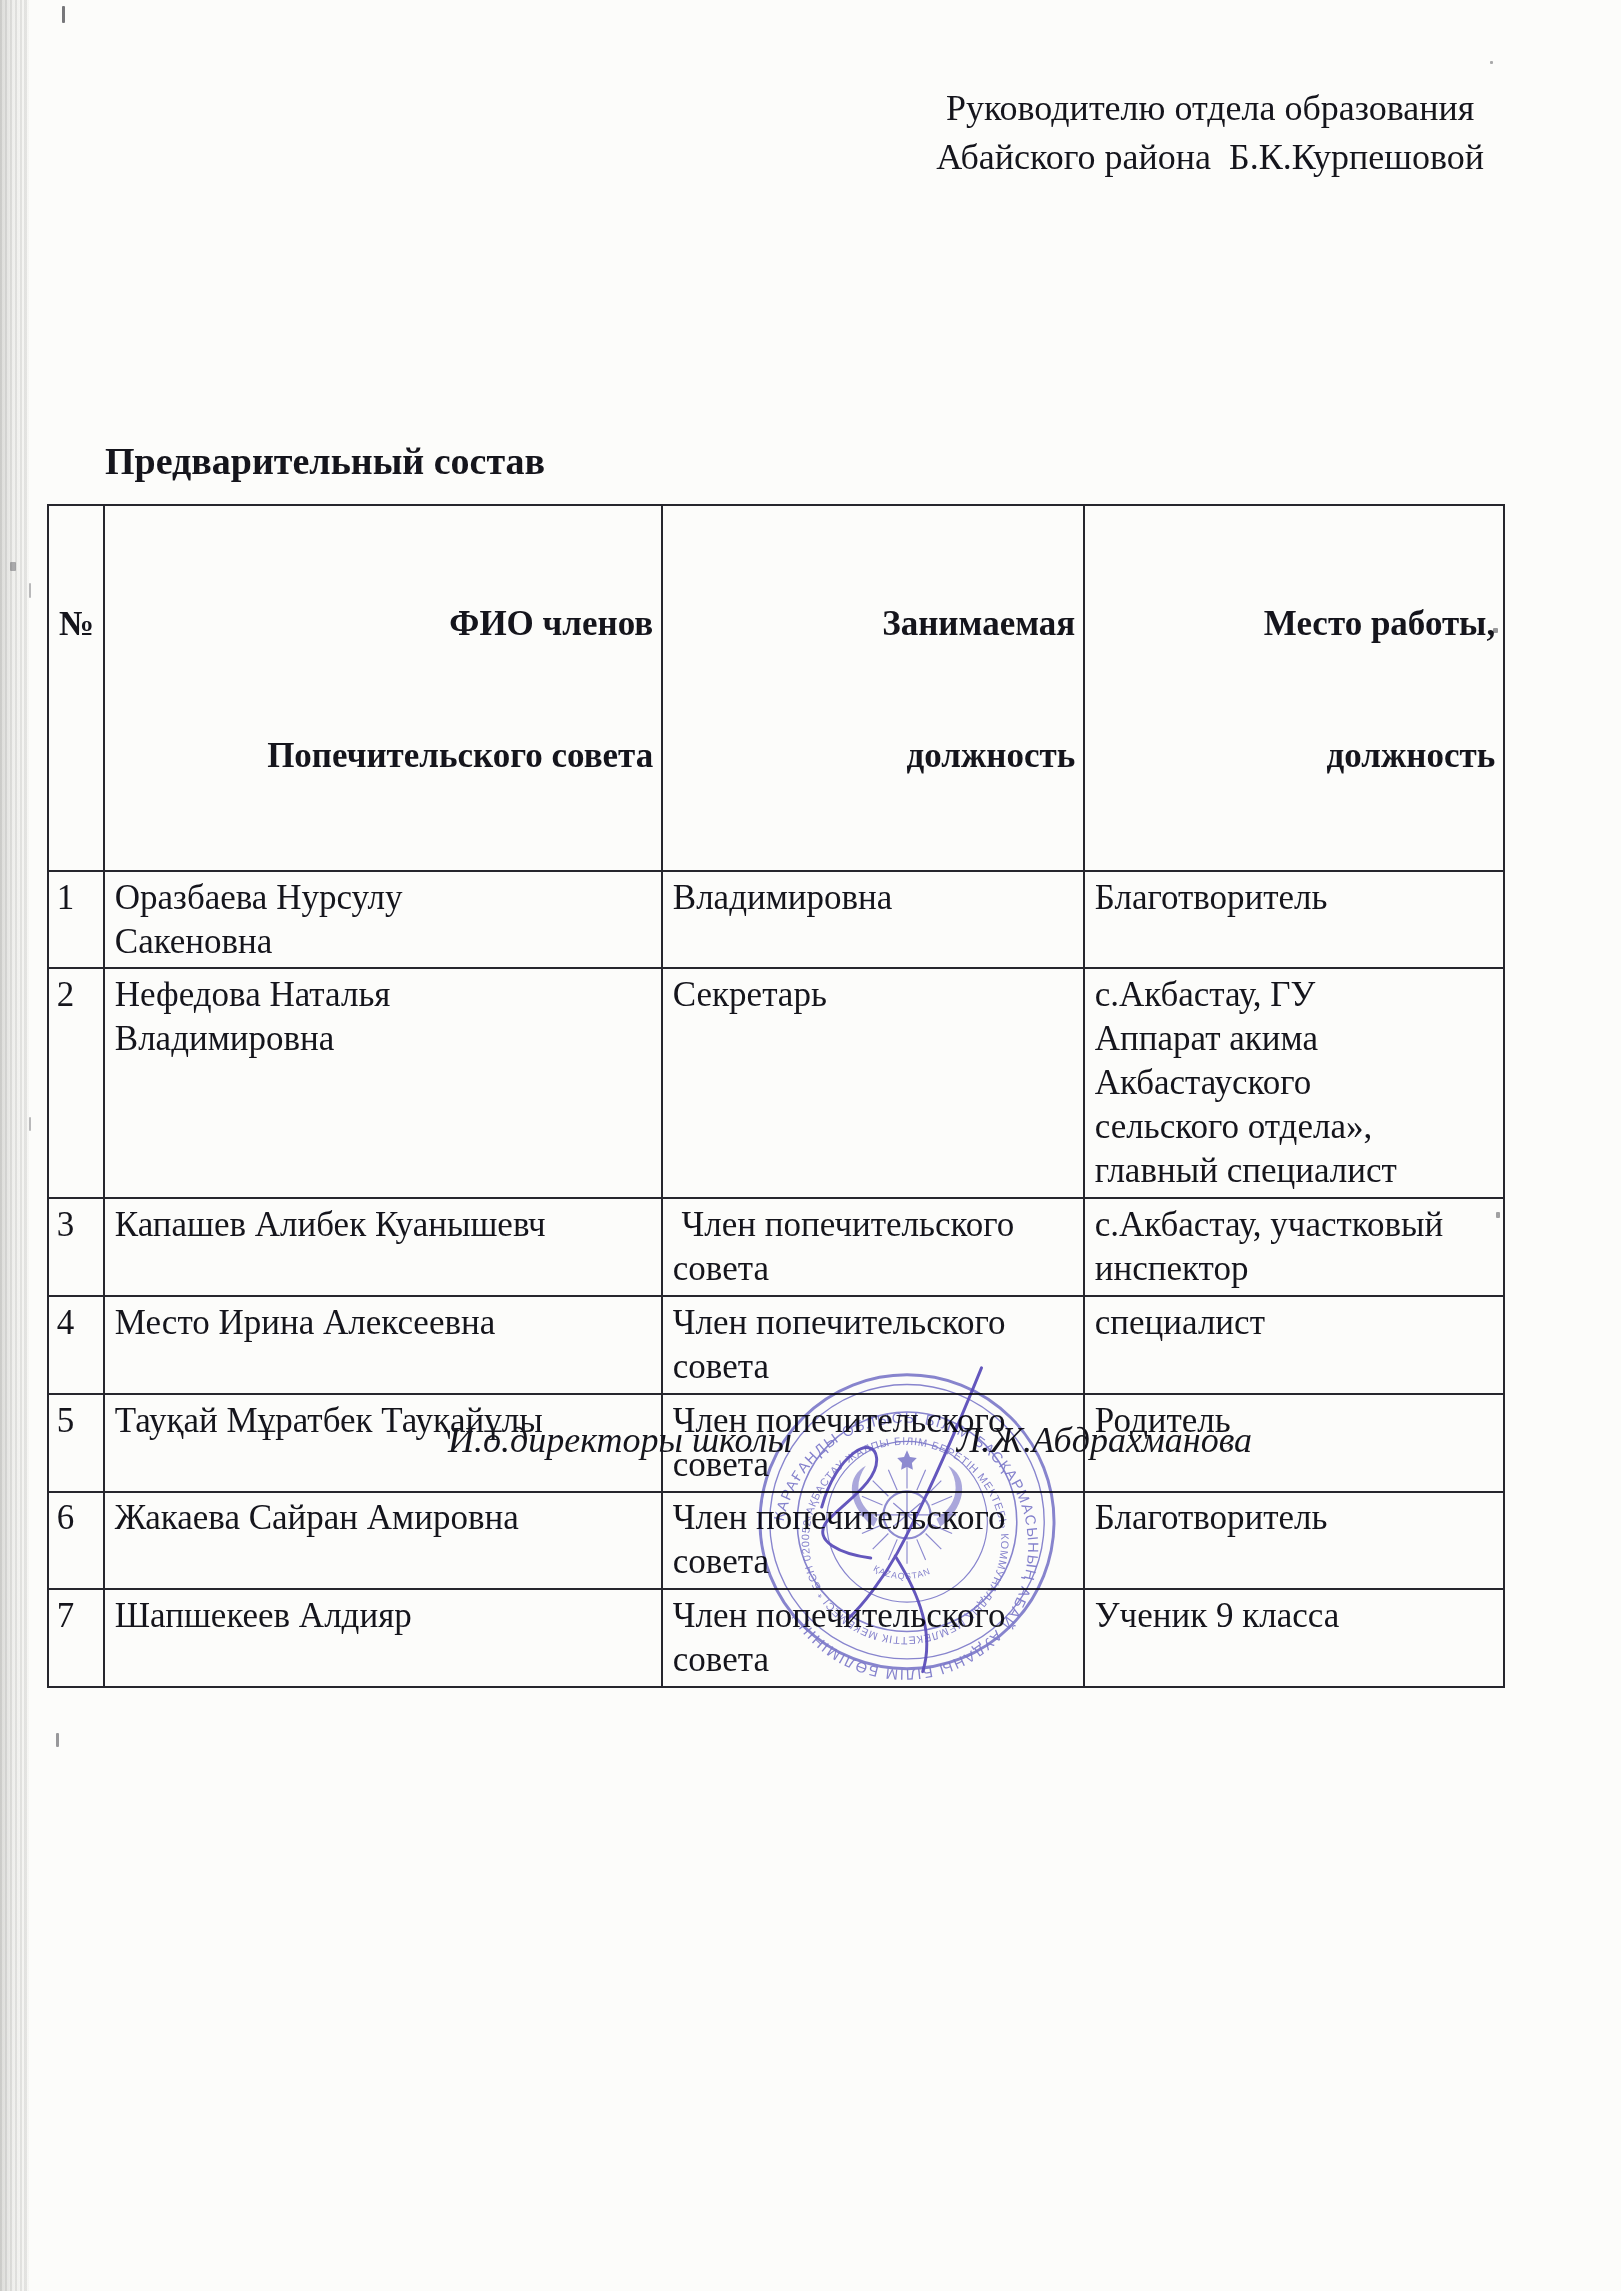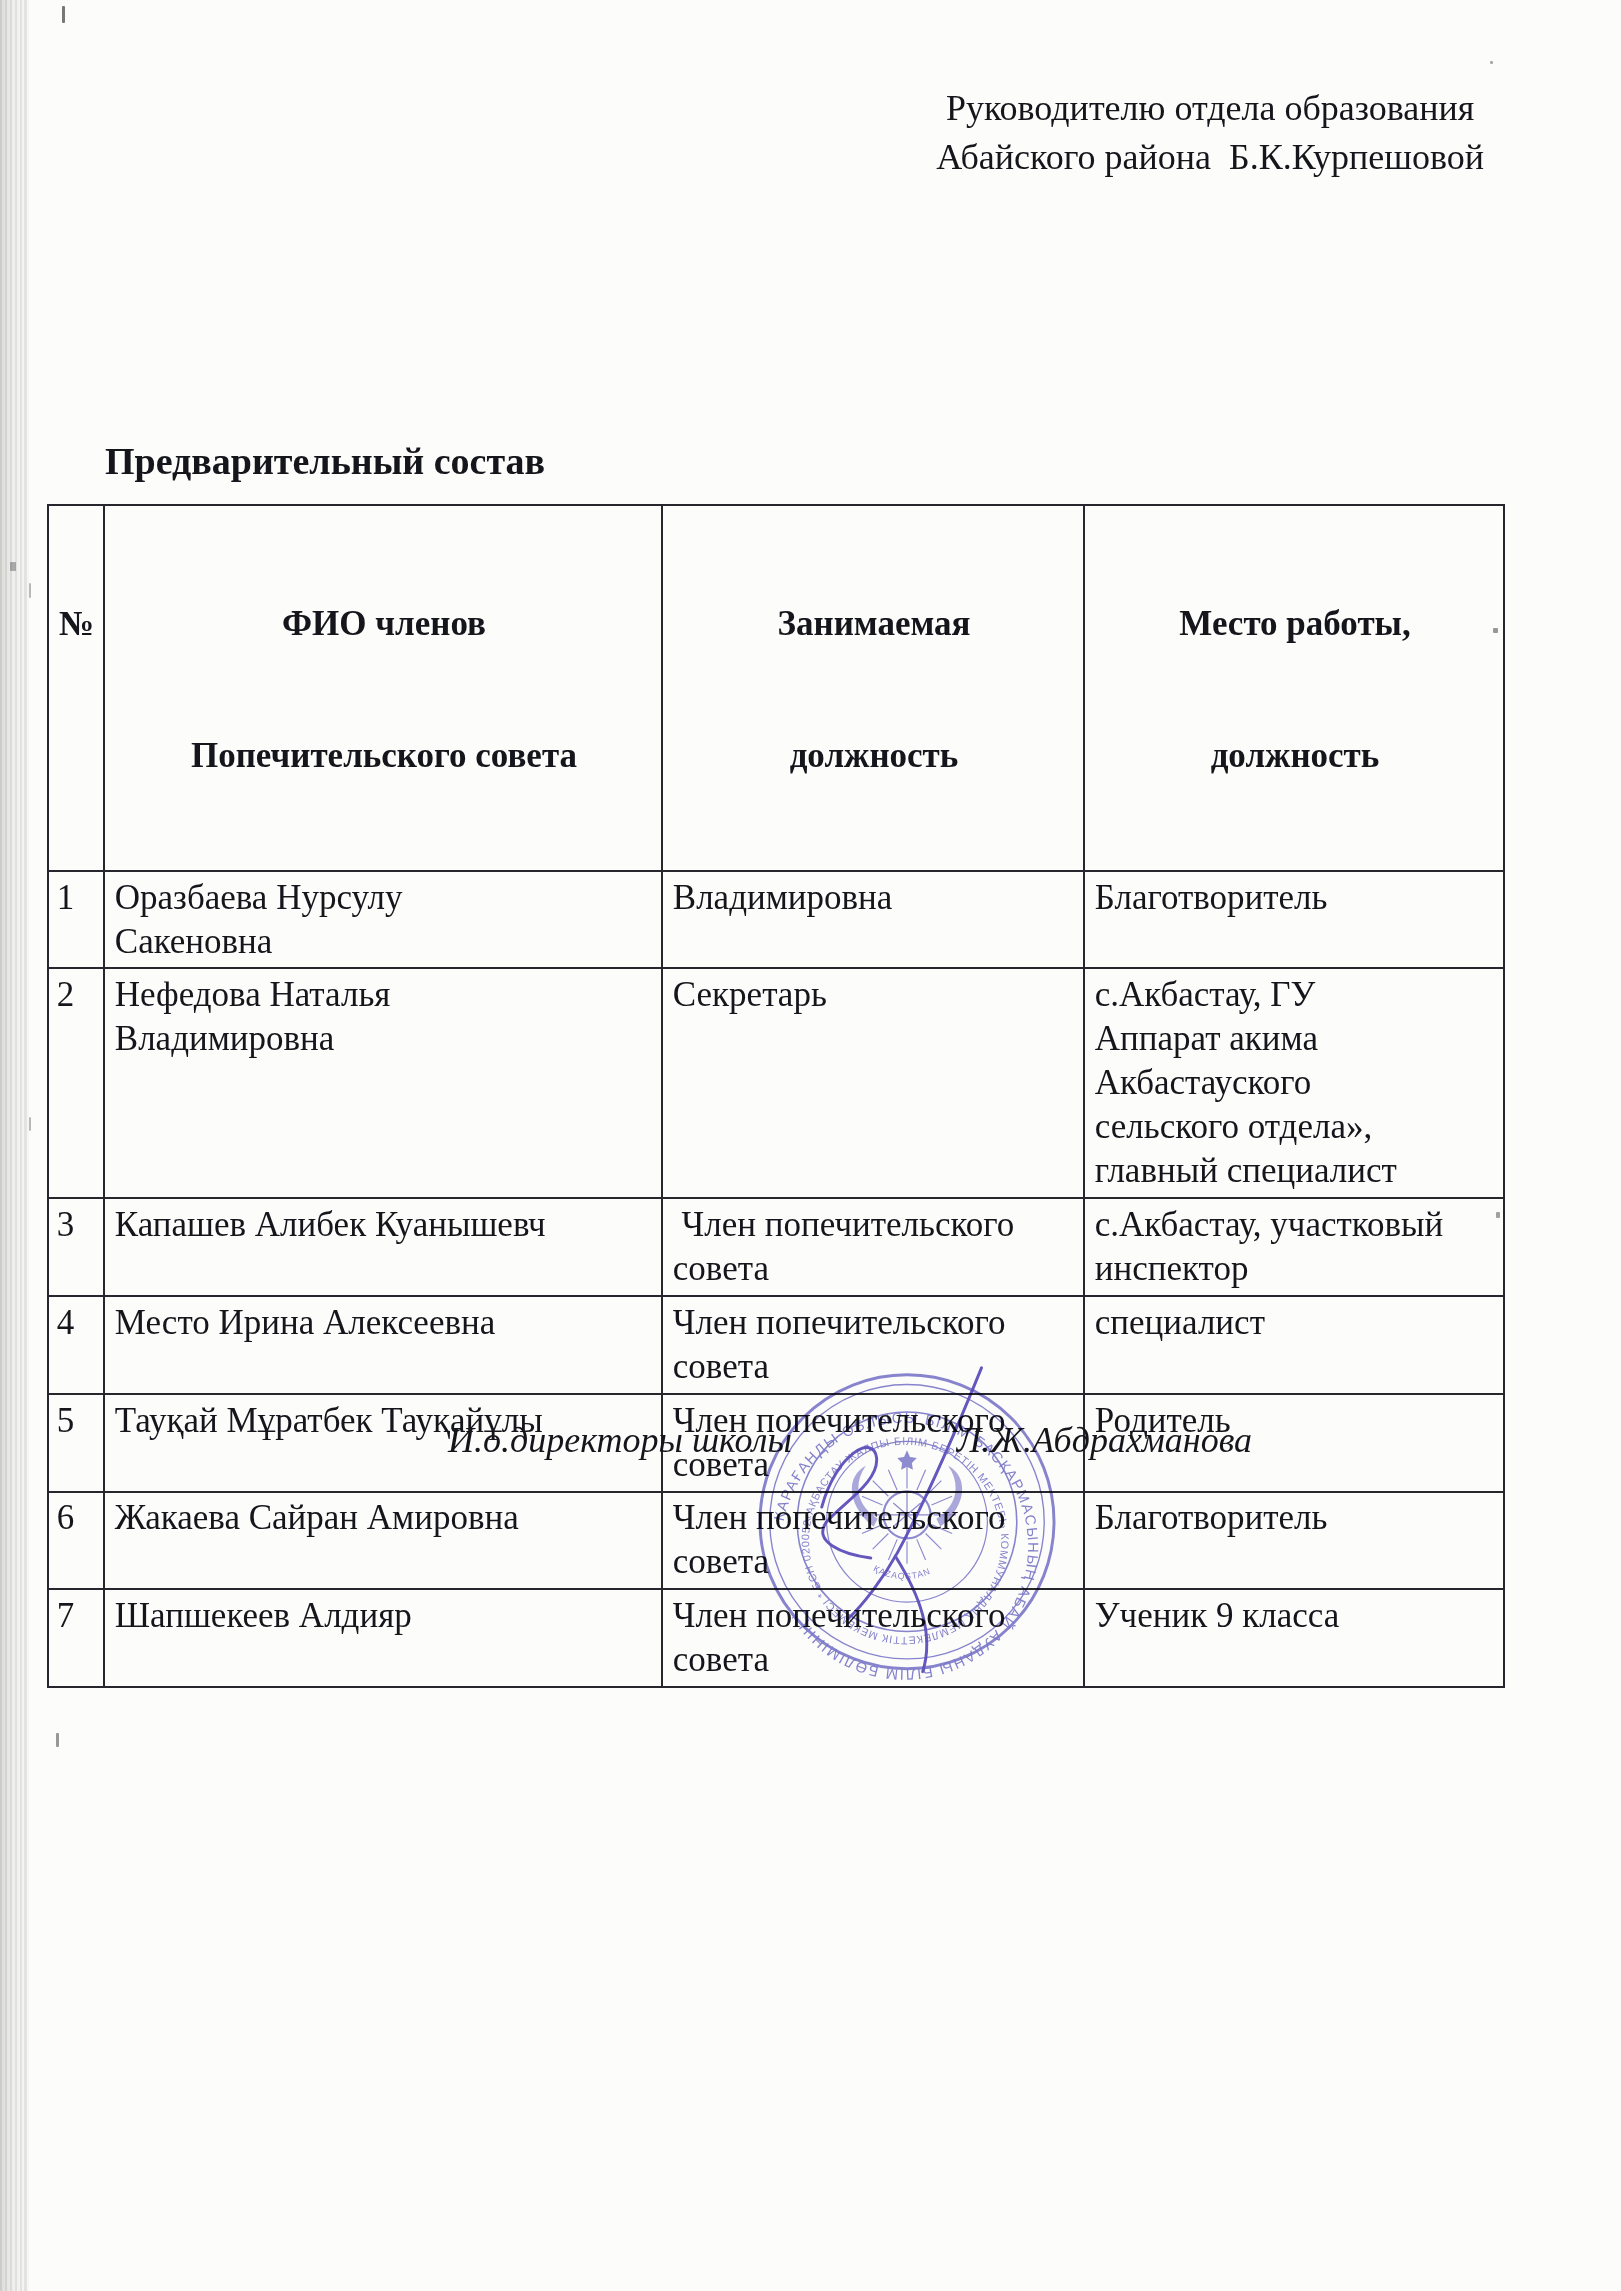--- a/index.html
+++ b/index.html
@@ -36,21 +36,21 @@
   .doc-table col.c-num  { width:56px; }
   .doc-table col.c-name { width:558px; }
   .doc-table col.c-pos  { width:422px; }
   .doc-table col.c-work { width:420px; }
   .doc-table th, .doc-table td {
     border:2px solid #26262d; vertical-align:top;
     padding:3.9px 7.8px 3.9px 9.8px; white-space:pre-wrap;
     overflow:hidden;
   }
   .doc-table { border:2.9px solid #1d1d24; }
-  .doc-table th { font-weight:bold; text-align:center; padding-top:7.8px; }
+  .doc-table th { font-weight:bold; text-align:right; padding-top:7.8px; }
   .doc-table thead tr { height:98px; }
   .doc-table tbody tr:nth-child(1) { height:89px; }
   .doc-table tbody tr:nth-child(2) { height:213px; }
   .doc-table tbody tr:nth-child(3) { height:88px; }
   .doc-table tbody tr:nth-child(4) { height:89px; }
   .doc-table tbody tr:nth-child(5) { height:88px; }
   .doc-table tbody tr:nth-child(6) { height:90px; }
   .doc-table tbody tr:nth-child(7) { height:96px; }
   .doc-table td:first-child { padding-left:7.8px; }
 

